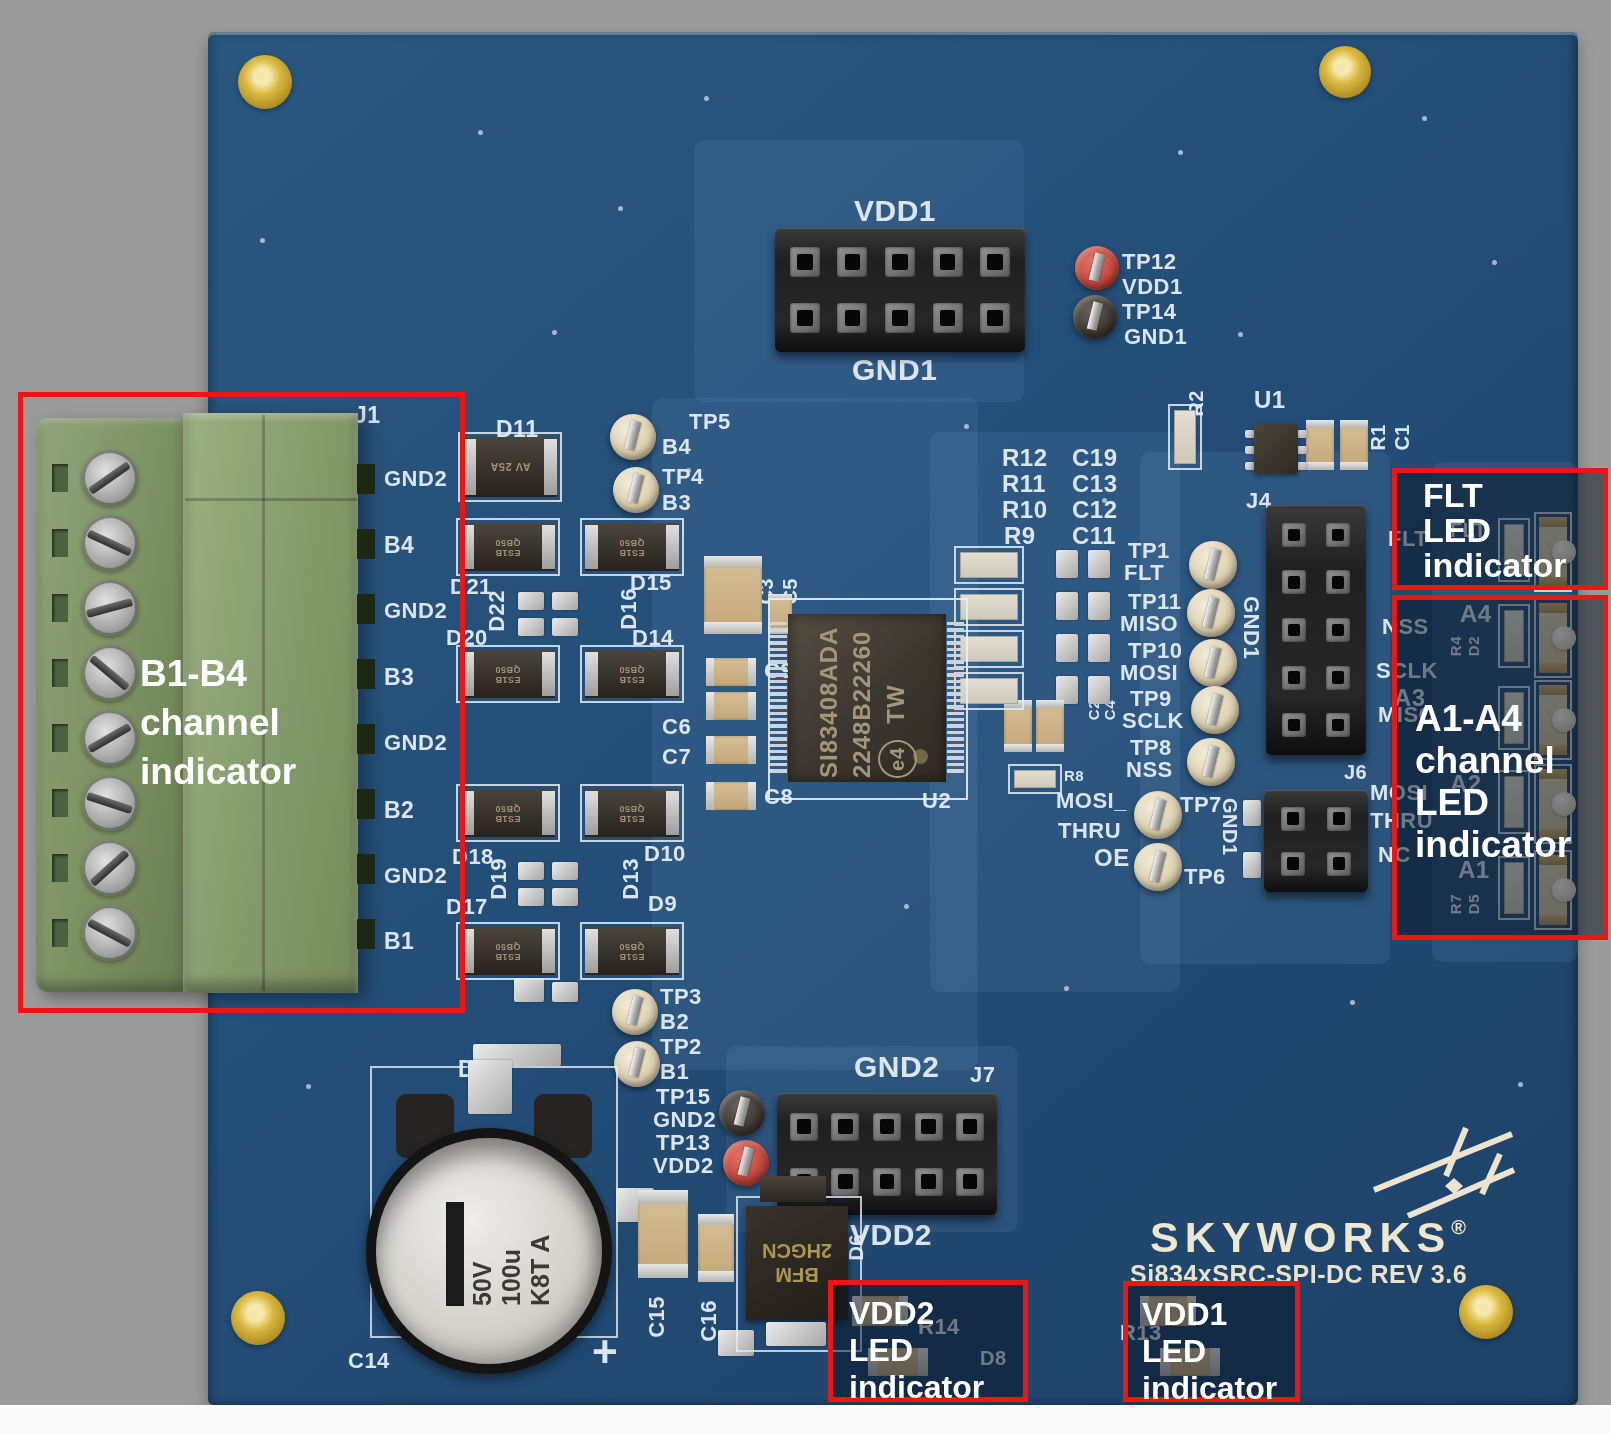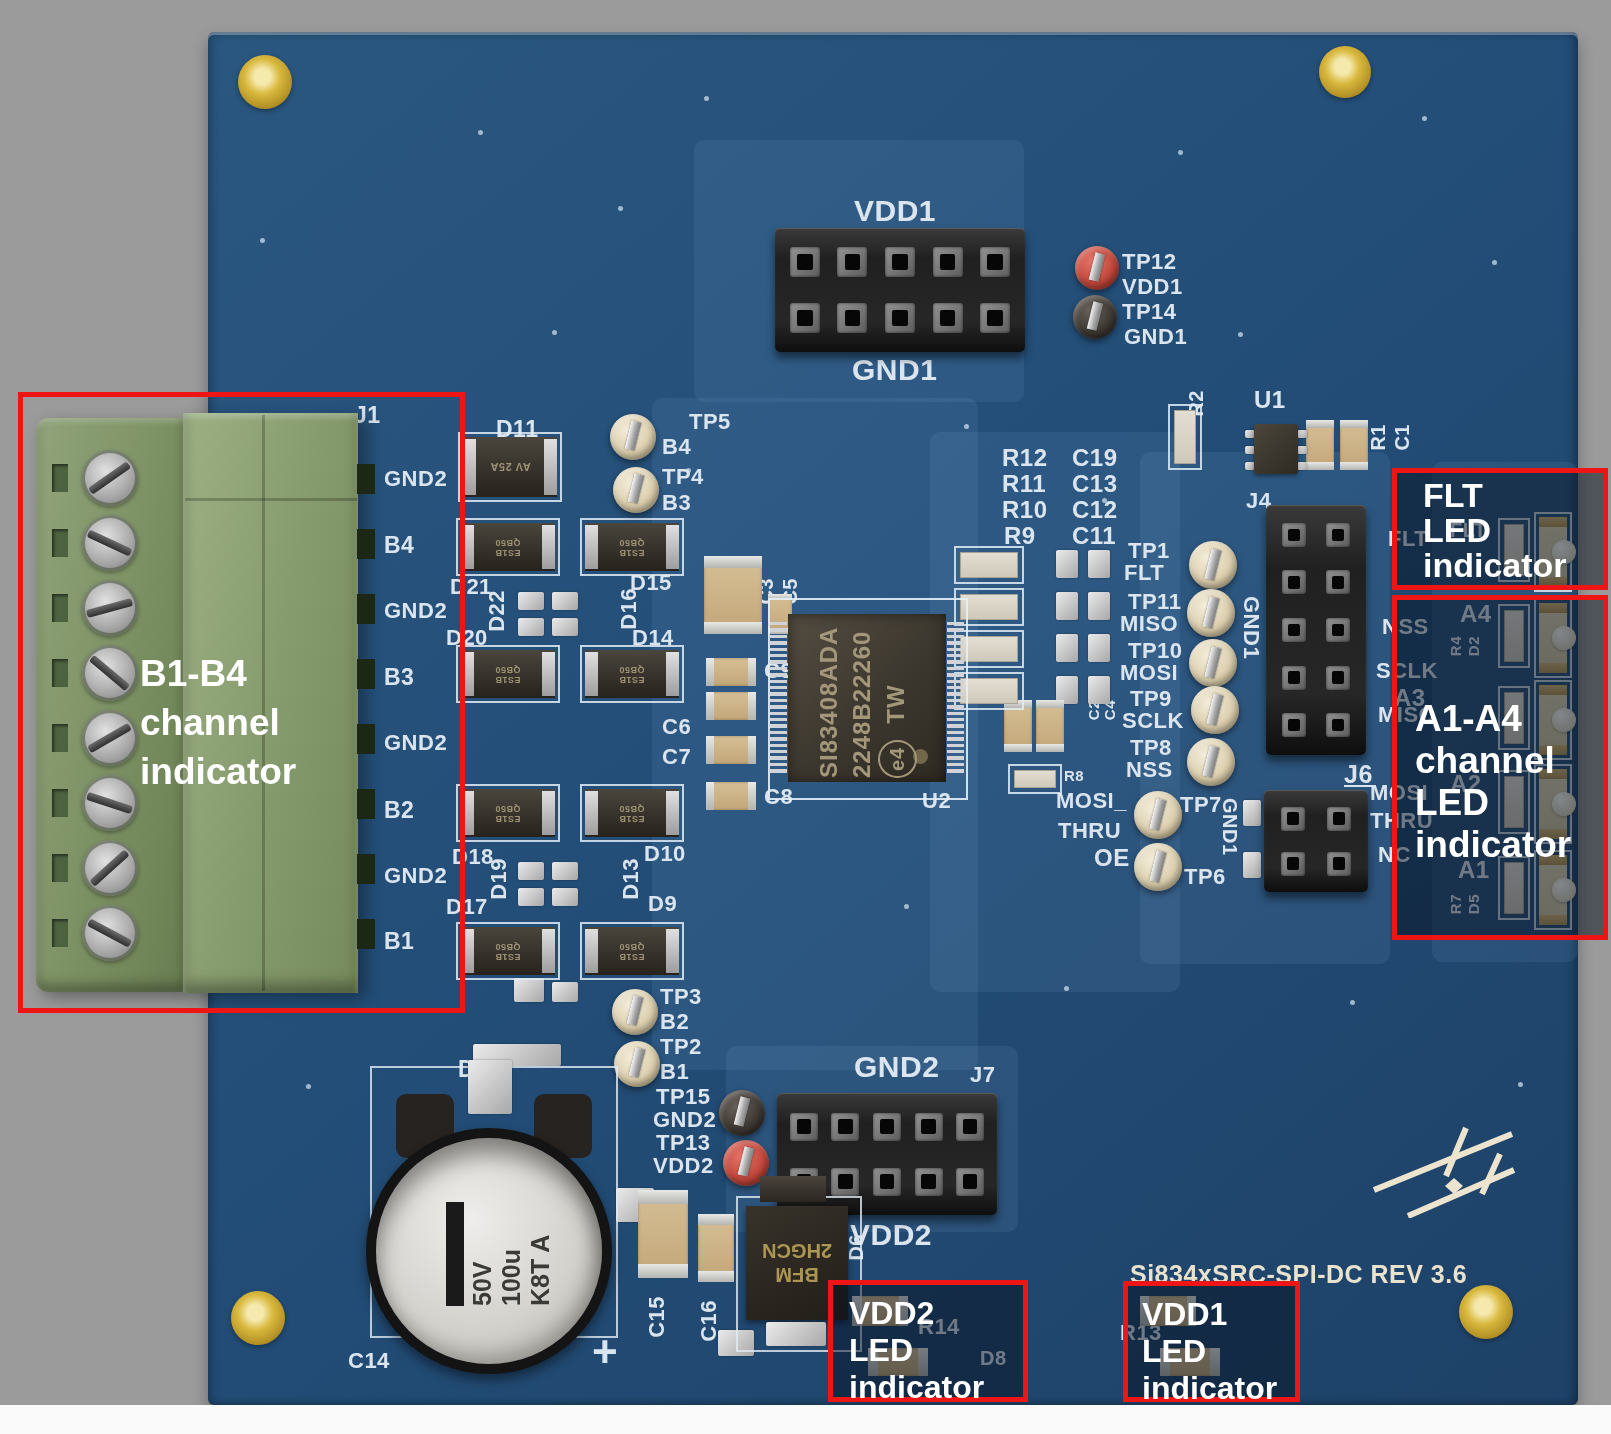--- a/index.html
+++ b/index.html
@@ -133,20 +133,23 @@
       <div class="cslot" style="left: 357px; top: 919px; width: 18px; height: 30px;"></div>
     </div>
 
   <svg class="estar" style="left:1368px;top:1126px" width="150" height="92" viewBox="0 0 150 92">
     <line x1="6" y1="64" x2="144" y2="8" stroke="#ece4cf" stroke-width="6"></line>
     <line x1="40" y1="90" x2="146" y2="44" stroke="#ece4cf" stroke-width="6"></line>
     <line x1="98" y1="2" x2="78" y2="50" stroke="#ece4cf" stroke-width="6"></line>
     <line x1="132" y1="28" x2="114" y2="68" stroke="#ece4cf" stroke-width="6"></line>
     <polygon points="86,52 95,60 86,68 77,60" fill="#ece4cf"></polygon>
   </svg>
+  <div class="logo-text" style="left:1150px;top:1216px">
+    <span>SKYWORKS</span><span class="logo-reg">®</span>
+  </div>
   <div class="rev-text" style="left:1130px;top:1262px">Si834xSRC-SPI-DC REV 3.6</div>
 <div class="lite" style="left: 694px; top: 140px; width: 330px; height: 262px;"></div>
     <div class="lite" style="left: 652px; top: 398px; width: 326px; height: 672px;"></div>
     <div class="lite" style="left: 930px; top: 432px; width: 250px; height: 560px;"></div>
     <div class="lite" style="left: 1140px; top: 452px; width: 250px; height: 512px;"></div>
     <div class="lite" style="left: 726px; top: 1046px; width: 292px; height: 186px;"></div>
     <div class="lite" style="left: 1432px; top: 462px; width: 146px; height: 500px;"></div>
     <div class="via" style="left: 704px; top: 96px;"></div>
     <div class="via" style="left: 478px; top: 130px;"></div>
     <div class="via" style="left: 1178px; top: 150px;"></div>
@@ -243,21 +246,21 @@
     <div class="silk" style="left: 1240px; top: 798px; font-size: 20px; transform-origin: 0px 0px; transform: rotate(90deg);">GND1</div>
     <div class="silk" style="left: 1186px; top: 390px; font-size: 20px; transform-origin: 0px 0px; transform: rotate(-90deg) translateX(-100%);">R2</div>
     <div class="silk" style="left: 1254px; top: 388px; font-size: 24px;">U1</div>
     <div class="silk" style="left: 1368px; top: 424px; font-size: 20px; transform-origin: 0px 0px; transform: rotate(-90deg) translateX(-100%);">R1</div>
     <div class="silk" style="left: 1392px; top: 424px; font-size: 20px; transform-origin: 0px 0px; transform: rotate(-90deg) translateX(-100%);">C1</div>
     <div class="silk" style="left: 1246px; top: 490px; font-size: 22px;">J4</div>
     <div class="silk" style="left: 1388px; top: 528px; font-size: 22px;">FLT</div>
     <div class="silk" style="left: 1382px; top: 616px; font-size: 22px;">NSS</div>
     <div class="silk" style="left: 1376px; top: 660px; font-size: 22px;">SCLK</div>
     <div class="silk" style="left: 1378px; top: 704px; font-size: 22px;">MISO</div>
-    <div class="silk" style="left: 1344px; top: 762px; font-size: 25px; text-decoration: underline;">J6</div>
+    <div class="silk" style="left: 1344px; top: 762px; font-size: 20px;">J6</div>
     <div class="silk" style="left: 1370px; top: 782px; font-size: 22px;">MOSI</div>
     <div class="silk" style="left: 1370px; top: 810px; font-size: 22px;">THRU</div>
     <div class="silk" style="left: 1378px; top: 844px; font-size: 22px;">NC</div>
     <div class="silk" style="left: 1450px; top: 520px; font-size: 20px;">FLT</div>
     <div class="silk" style="left: 1460px; top: 602px; font-size: 24px;">A4</div>
     <div class="silk" style="left: 1448px; top: 636px; font-size: 15px; transform-origin: 0px 0px; transform: rotate(-90deg) translateX(-100%);">R4</div>
     <div class="silk" style="left: 1466px; top: 636px; font-size: 15px; transform-origin: 0px 0px; transform: rotate(-90deg) translateX(-100%);">D2</div>
     <div class="silk" style="left: 1394px; top: 686px; font-size: 24px;">A3</div>
     <div class="silk" style="left: 1450px; top: 772px; font-size: 24px;">A2</div>
     <div class="silk" style="left: 1458px; top: 858px; font-size: 24px;">A1</div>

